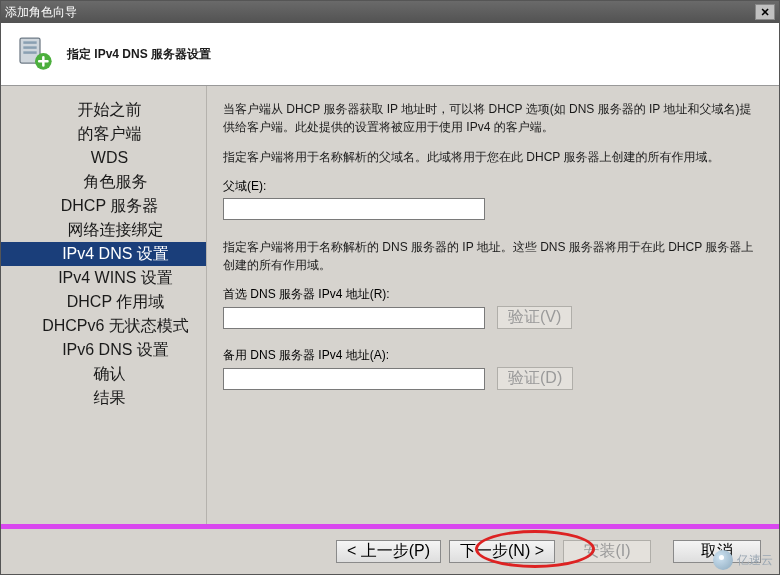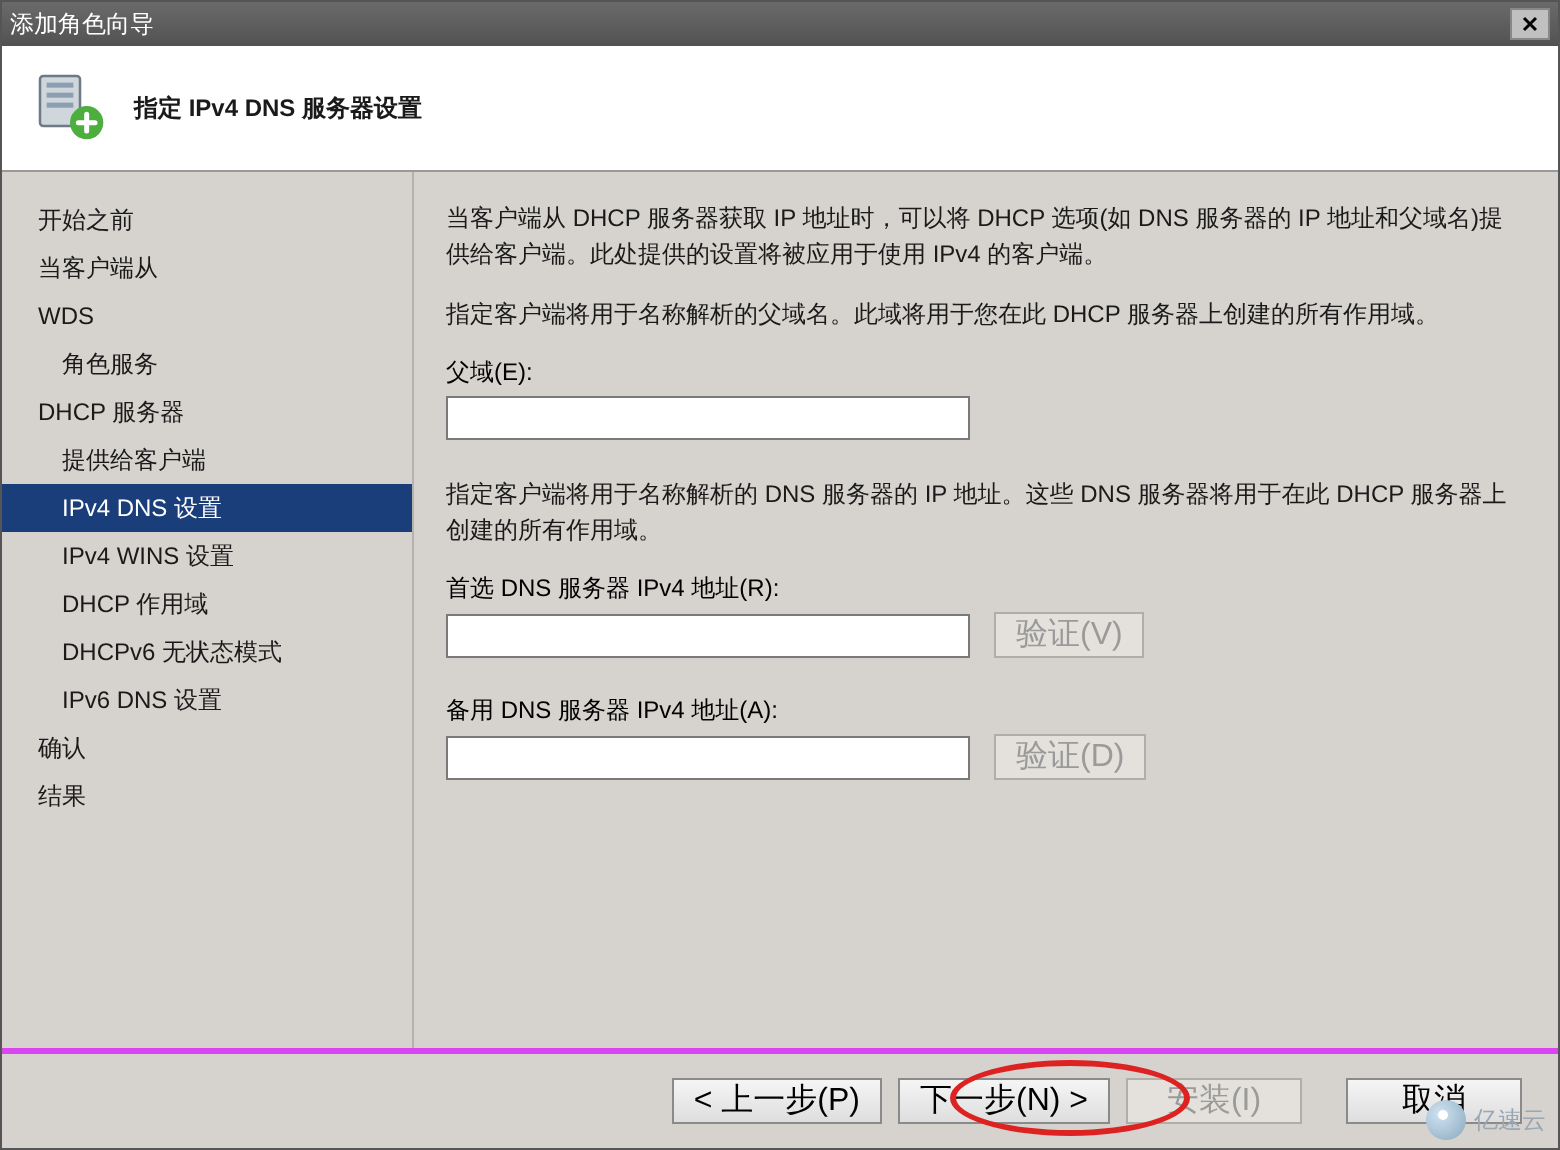--- a/index.html
+++ b/index.html
@@ -45,22 +45,23 @@
 .body-area { display: flex; height: calc(100% - 22px - 63px - 50px); }
 .sidebar {
   width: 205px;
   padding: 12px 0 0 0;
   background: #d6d3ce;
 }
 .side-item {
   padding: 3px 6px 3px 18px;
   color: #1a1a1a;
   cursor: pointer;
-  font-size: 12px;
+  font-size: 16px;
   line-height: 18px;
+  text-align: center;
 }
 .side-item.sub { padding-left: 30px; }
 .side-item.selected {
   background: #1a3e7a;
   color: #fff;
 }
 .content {
   flex: 1;
   border-left: 1px solid #b5b2ad;
   padding: 14px 16px 10px 16px;
@@ -98,21 +99,21 @@
 .footer {
   position: absolute;
   bottom: 0; left: 0; right: 0;
   height: 50px;
   display: flex;
   align-items: center;
   justify-content: flex-end;
   gap: 8px;
   padding: 0 18px;
   background: #d6d3ce;
-  border-top: 3px solid #d946ef;
+  border-top: 5px solid #d946ef;
 }
 .footer .btn { min-width: 88px; }
 .highlight-ellipse {
   position: absolute;
   width: 120px; height: 38px;
   border: 3px solid #d22;
   border-radius: 50%;
   right: 184px;
   bottom: 6px;
   pointer-events: none;
@@ -158,25 +159,25 @@
         <circle cx="34" cy="34" r="10" fill="#4caf3d"></circle>
         <path d="M29 34 L39 34 M34 29 L34 39" stroke="#fff" stroke-width="3" stroke-linecap="round"></path>
       </svg>
     </div>
     <div class="header-title">指定 IPv4 DNS 服务器设置</div>
   </div>
 
   <div class="body-area">
     <div class="sidebar" id="sidebar">
         <div class="side-item">开始之前</div>
-        <div class="side-item">当客户端从</div>
+        <div class="side-item">的客户端</div>
         <div class="side-item">WDS</div>
         <div class="side-item sub">角色服务</div>
         <div class="side-item">DHCP 服务器</div>
-        <div class="side-item sub">提供给客户端</div>
+        <div class="side-item sub">网络连接绑定</div>
         <div class="side-item sub selected">IPv4 DNS 设置</div>
         <div class="side-item sub">IPv4 WINS 设置</div>
         <div class="side-item sub">DHCP 作用域</div>
         <div class="side-item sub">DHCPv6 无状态模式</div>
         <div class="side-item sub">IPv6 DNS 设置</div>
         <div class="side-item">确认</div>
         <div class="side-item">结果</div>
       </div>
 
     <div class="content">

